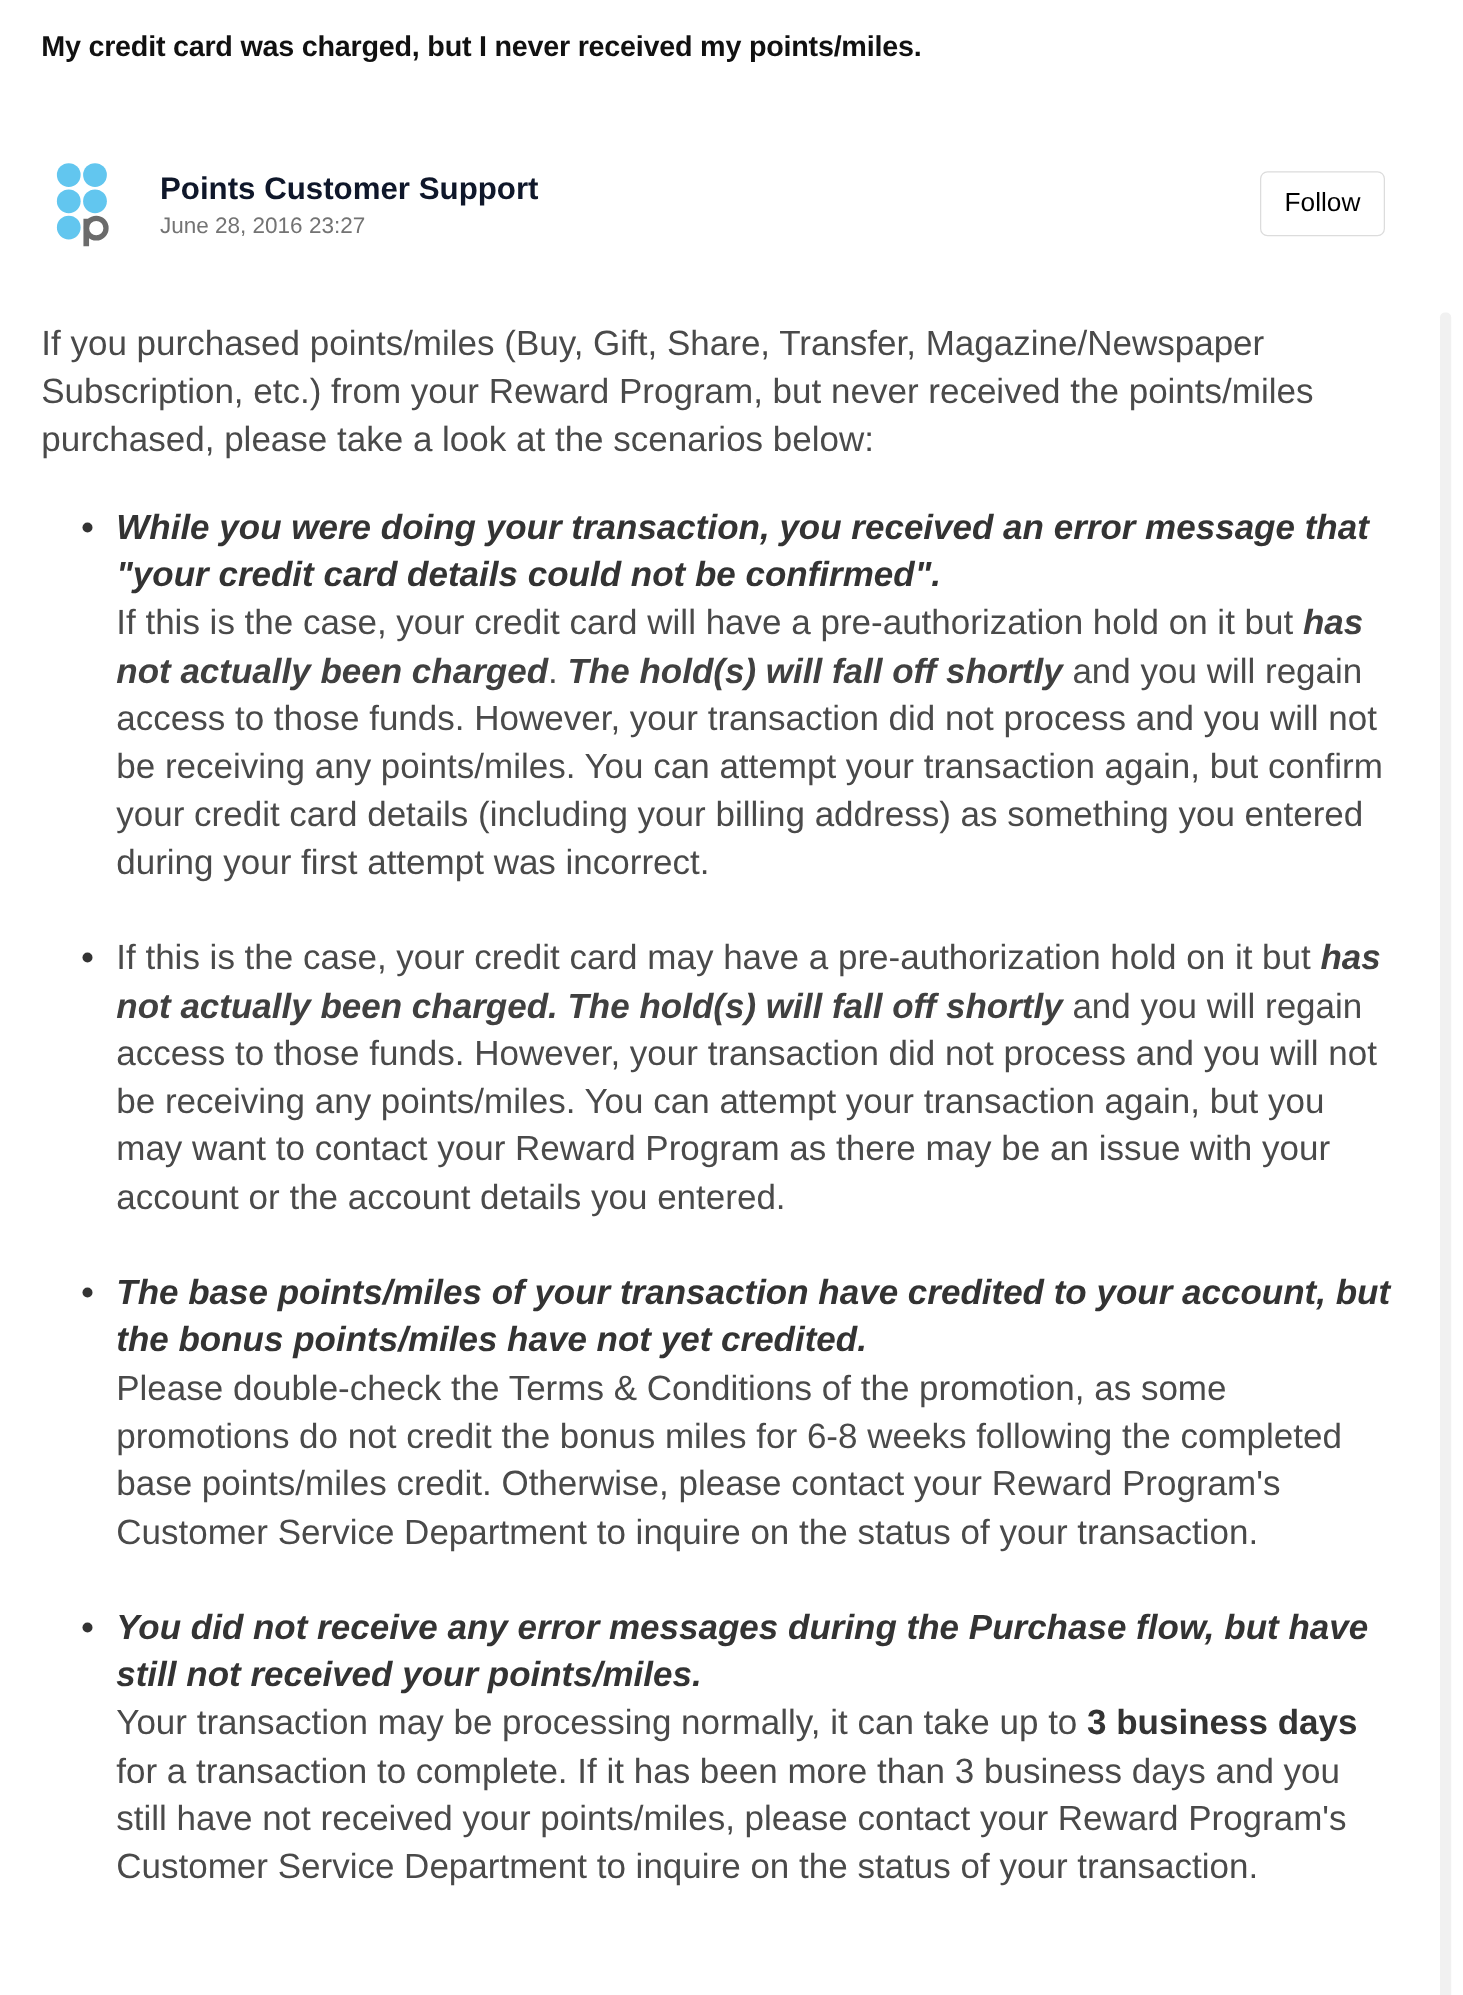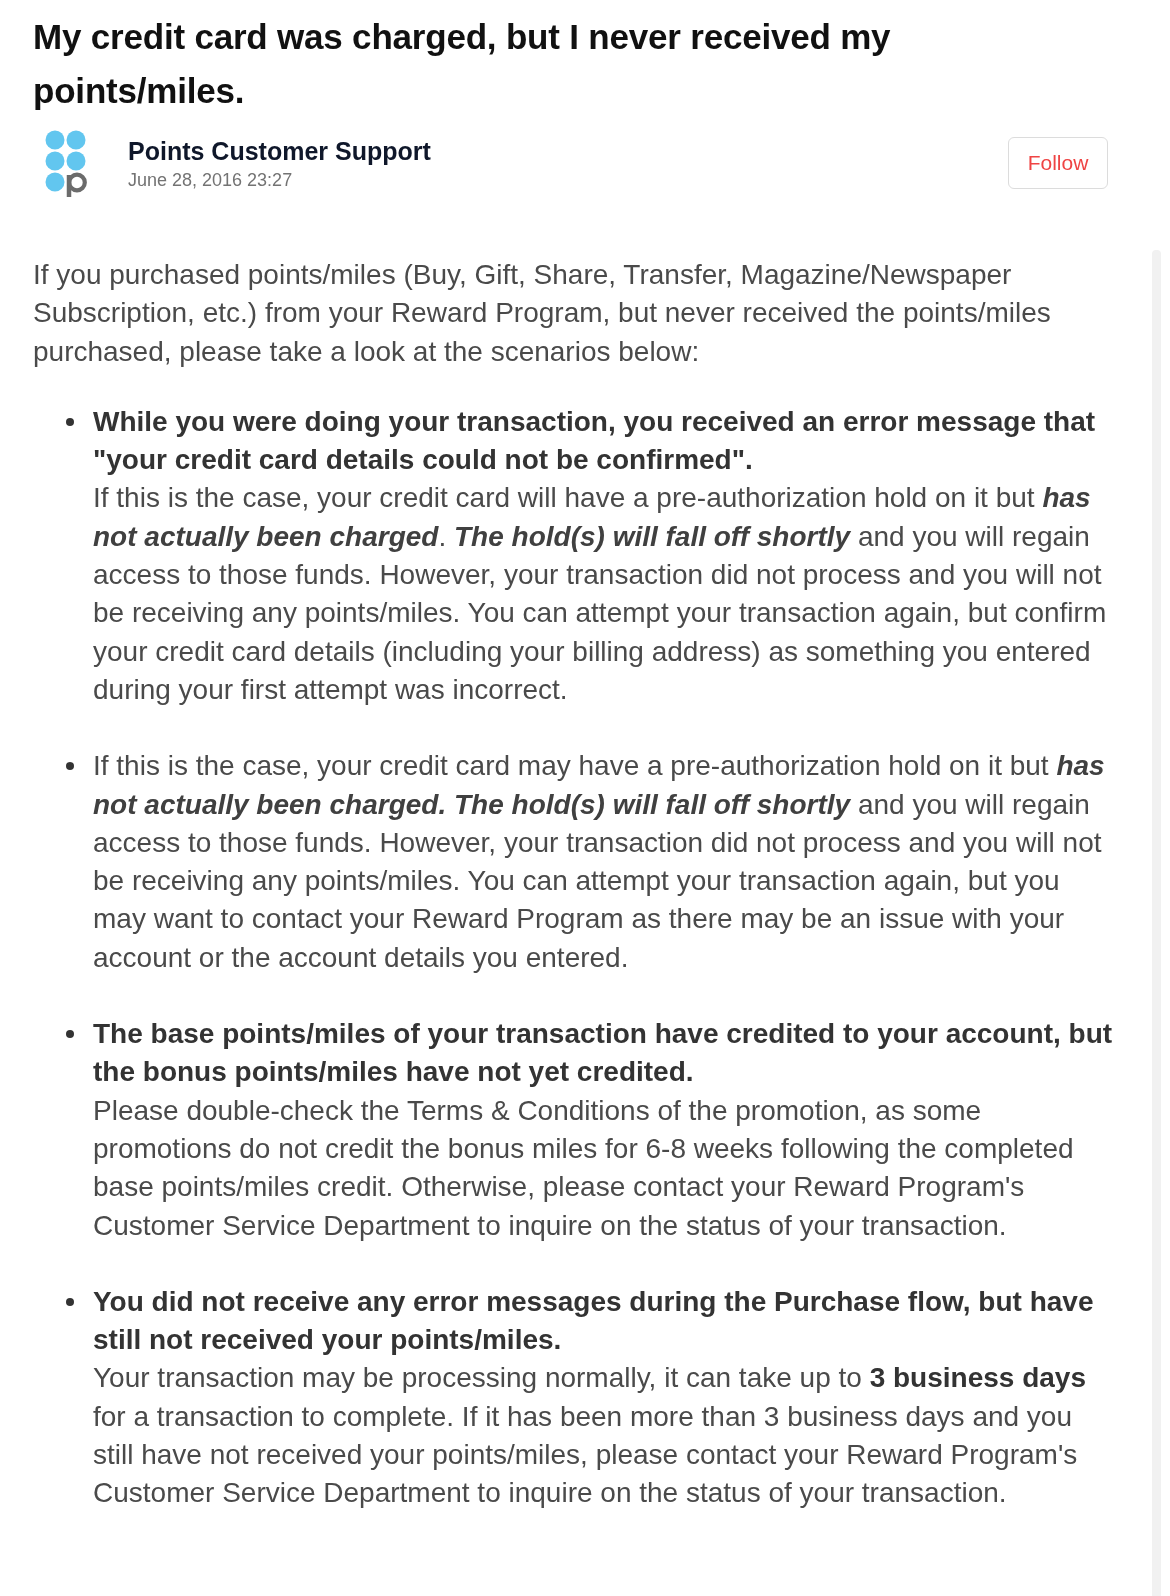--- a/index.html
+++ b/index.html
@@ -14,21 +14,21 @@
       overflow: hidden;
       font-family: "Liberation Sans", sans-serif;
       color: #333333;
     }
     .title {
       position: absolute;
       left: 33px;
       top: 10px;
       width: 1000px;
       margin: 0;
-      font-size: 35px;
+      font-size: 23px;
       line-height: 54px;
       font-weight: bold;
       color: #111111;
       letter-spacing: -0.2px;
     }
     .meta {
       position: absolute;
       left: 40px;
       top: 128px;
       width: 1080px;
@@ -58,21 +58,21 @@
     }
     .follow-button {
       position: absolute;
       left: 968px;
       top: 9px;
       width: 100px;
       height: 52px;
       border: 1.5px solid #dcdcdc;
       border-radius: 6px;
       background: #ffffff;
-      color: #ef4444;
+      color: #000000;
       font-family: "Liberation Sans", sans-serif;
       font-size: 21px;
       cursor: pointer;
       padding: 0;
     }
     .scrollbar-track {
       position: absolute;
       left: 1152px;
       top: 250px;
       width: 9px;
@@ -107,20 +107,21 @@
       top: 15px;
       width: 8px;
       height: 8px;
       border-radius: 50%;
       background: #333333;
     }
     .scenario-heading {
       display: block;
       font-weight: bold;
       color: #333333;
+      font-style: italic;
     }
     .scenario-body {
       display: block;
       color: #4a4a4a;
     }
     .emph {
       font-weight: bold;
       font-style: italic;
       color: #404040;
     }

